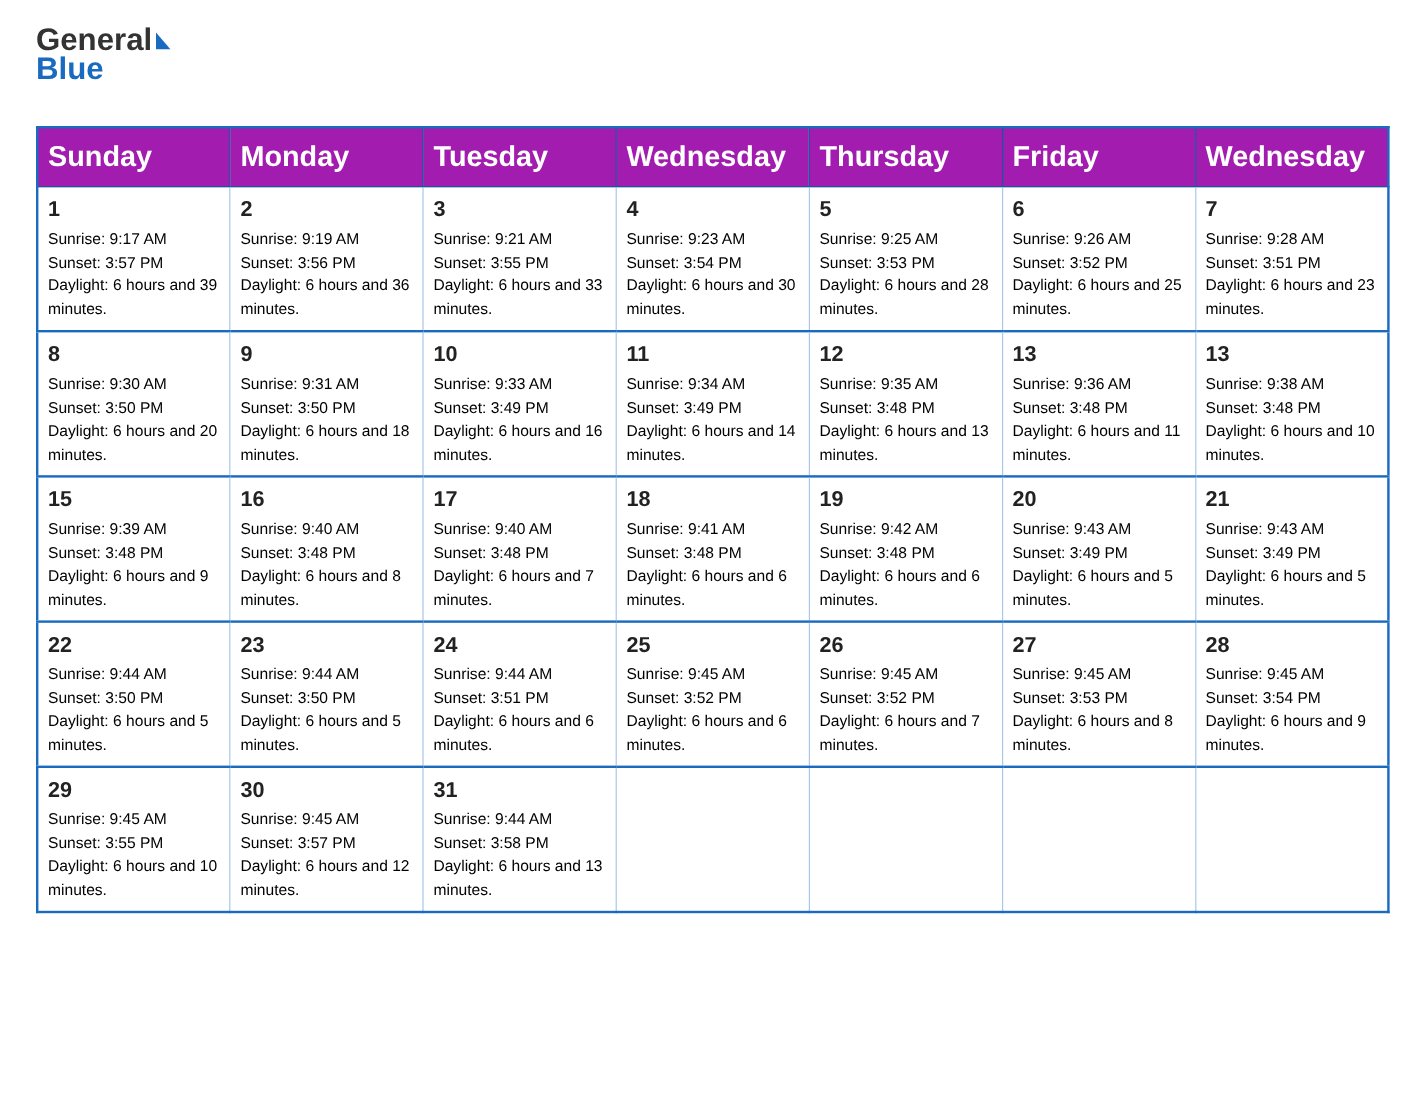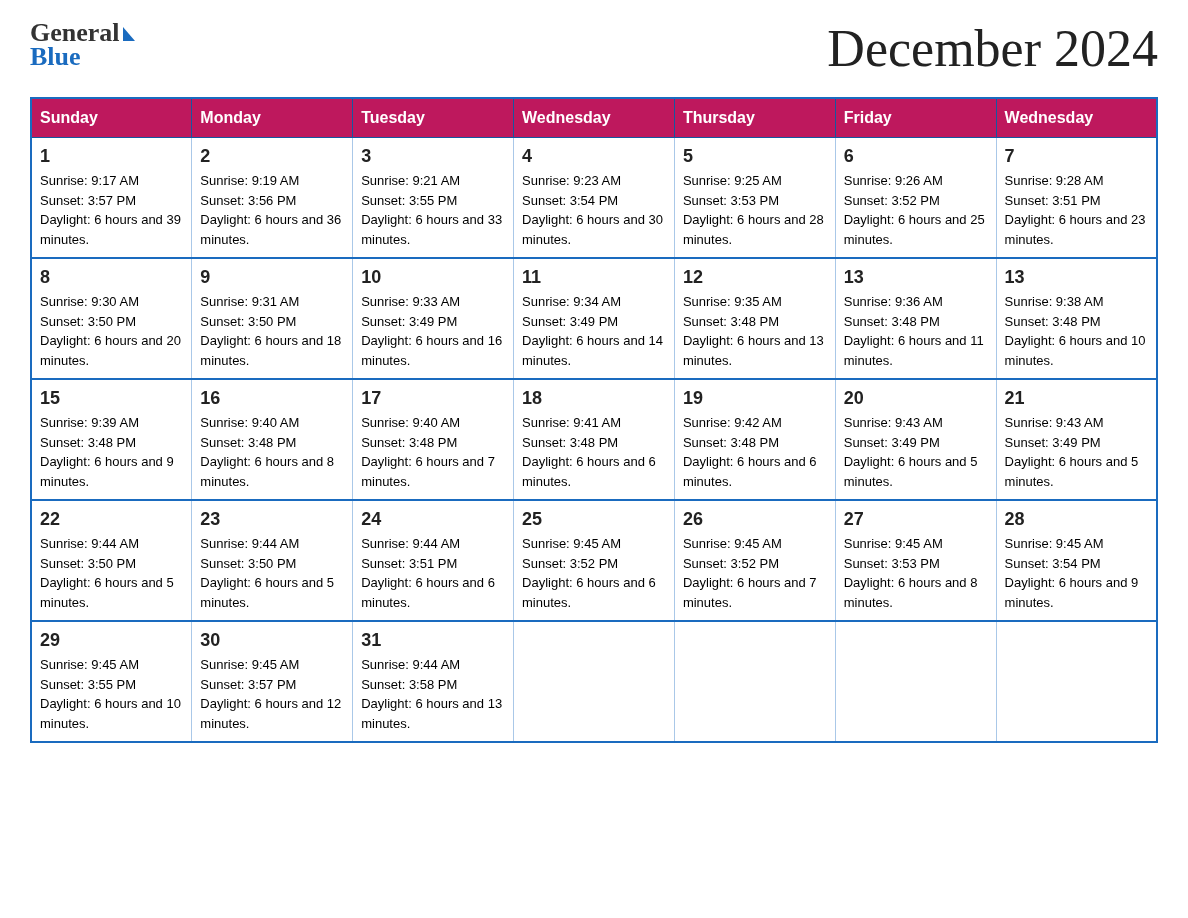--- a/index.html
+++ b/index.html
@@ -7,22 +7,21 @@
       font-family: Arial, sans-serif;
       background: #fff;
       width: 1188px;
       min-height: 918px;
       padding: 20px 30px;
     }
     .header {
       display: flex;
       justify-content: space-between;
       align-items: flex-start;
-      margin-bottom: 20px;
-      font-family: Liberation Serif, serif;
+      margin-bottom: 32px;
     }
     .logo-text {
       font-size: 26px;
       font-weight: bold;
       color: #333;
       line-height: 1;
     }
     .logo-blue-text {
       font-size: 26px;
       font-weight: bold;
@@ -42,23 +41,23 @@
       font-size: 22px;
       color: #444;
       margin-top: 4px;
     }
     .calendar {
       width: 100%;
       border-collapse: collapse;
       border: 2px solid #1a6bbf;
     }
     .calendar th {
-      background-color: #be185d;
+      background-color: #a21caf;
       color: #fff;
-      font-size: 16px;
+      font-size: 24px;
       font-weight: bold;
       padding: 10px 8px;
       text-align: left;
       border: 1px solid #1557a0;
     }
     .calendar td {
       vertical-align: top;
       padding: 8px 8px;
       border: 1px solid #aac8e8;
       width: 14.28%;
@@ -113,21 +112,20 @@
   <div class="logo-wrapper">
     <div class="logo-line1">
       <span class="logo-text">General</span>
       <span class="triangle"></span>
     </div>
     <div class="logo-line2">
       <span class="logo-blue-text">Blue</span>
     </div>
   </div>
   <div class="title-block">
-    <div class="calendar-title">December 2024</div>
   </div>
 </div>
 
 <table class="calendar">
   <thead>
     <tr>
     <th>Sunday</th>
         <th>Monday</th>
         <th>Tuesday</th>
         <th>Wednesday</th>

